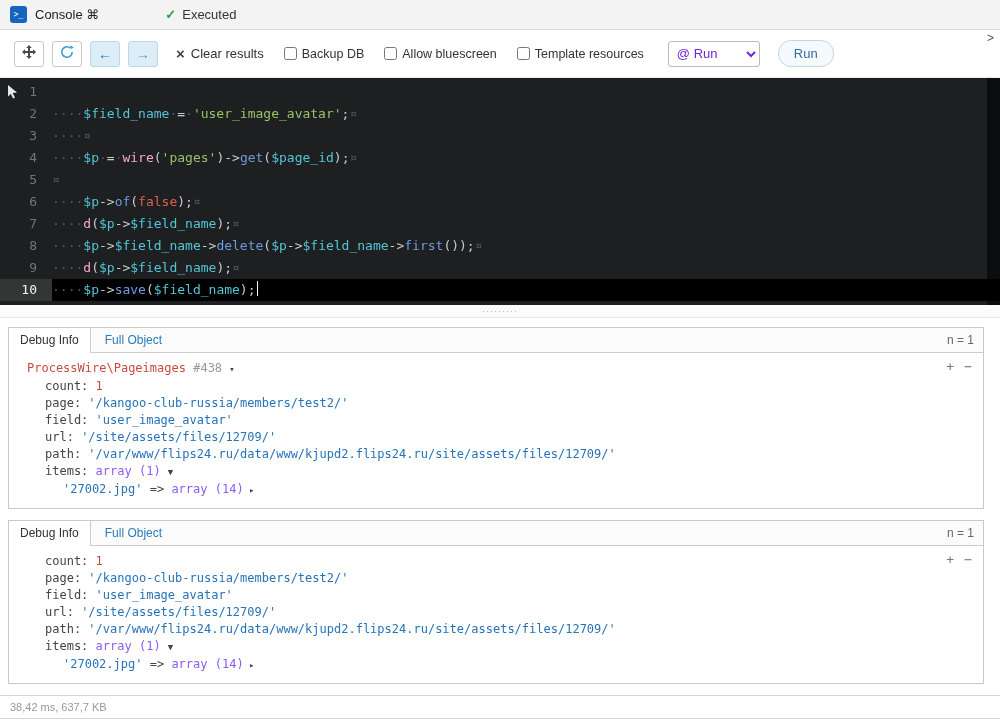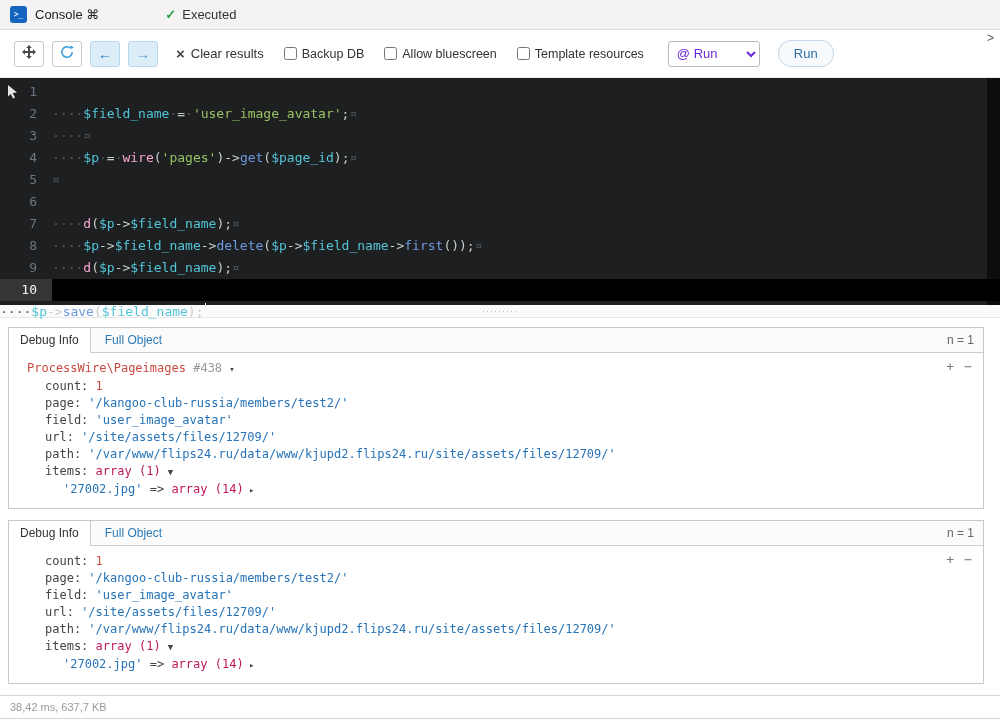--- a/index.html
+++ b/index.html
@@ -56,21 +56,21 @@
   .editor {
     background:#1d1f21; position:relative; padding:3px 0 4px;
   }
   .editor::after {
     content:""; position:absolute; right:0; top:0; bottom:0; width:13px;
     background:#0c0d0e;
   }
   .cm-row { display:flex; height:22px; line-height:22px; font-family:"DejaVu Sans Mono", monospace; font-size:13px; }
   .cm-gutter { width:52px; text-align:right; padding-right:15px; color:#6f7780; flex:none; }
   .cm-code { white-space:pre; color:#c9cccd; }
-  .cm-row.active { background:#000; position:relative; z-index:1;flex-direction:column; }
+  .cm-row.active { background:#000; position:relative; z-index:1; }
   .cm-row.active .cm-gutter { background:#343636; color:#f4f4f4; }
   .tk-ws, .tk-eol { color:#55595c; }
   .tk-var  { color:#53c6d6; }
   .tk-op   { color:#c9cccd; }
   .tk-num  { color:#dd5f51; }
   .tk-atom { color:#dd5f51; }
   .tk-str  { color:#98c364; }
   .tk-meth { color:#6f9be0; }
   .tk-fn   { color:#f9a8d4; }
   .cursor { display:inline-block; width:1px; height:15px; background:#fff; vertical-align:middle; margin-left:1px; position:relative; top:-2px; }
@@ -100,21 +100,21 @@
   .dump-row { line-height:17px; white-space:pre; }
   .ind1 { padding-left:8px; }
   .ind2 { padding-left:26px; }
   .ind3 { padding-left:44px; }
   .d-class { color:#c94a41; cursor:pointer; }
   .d-id { color:#999; }
   .d-caret { color:#444; font-size:9px; cursor:pointer; }
   .d-key { color:#444; }
   .d-num { color:#c94a41; }
   .d-str { color:#2673b8; }
-  .d-arr { color:#be185d; }
+  .d-arr { color:#8b5cf6; }
   .d-op { color:#444; }
   .dump-controls { position:absolute; top:6px; right:11px; color:#777; font-size:13px; display:flex; gap:10px; }
   .dump-controls span { cursor:pointer; }
 
   
   .statusbar { border-top:1px solid #d5d5d5; margin-top:3px; }
   .status-text {
     font-size:11px; color:#999; padding:5px 0 5px 10px;
     border-bottom:1px solid #d5d5d5;
   }
@@ -201,20 +201,21 @@
       <div class="cm-row">
         <span class="cm-gutter">4</span>
         <span class="cm-code"><span class="tk-ws">····</span><span class="tk-var">$p</span><span class="tk-ws">·</span><span class="tk-op">=</span><span class="tk-ws">·</span><span class="tk-fn">wire</span><span class="tk-op">(</span><span class="tk-str">'pages'</span><span class="tk-op">)-&gt;</span><span class="tk-meth">get</span><span class="tk-op">(</span><span class="tk-var">$page_id</span><span class="tk-op">);</span><span class="tk-eol">¤</span></span>
       </div>
       <div class="cm-row">
         <span class="cm-gutter">5</span>
         <span class="cm-code"><span class="tk-eol">¤</span></span>
       </div>
       <div class="cm-row">
         <span class="cm-gutter">6</span>
+        <span class="cm-code"><span class="tk-ws">····</span><span class="tk-var">$p</span><span class="tk-op">-&gt;</span><span class="tk-meth">of</span><span class="tk-op">(</span><span class="tk-atom">false</span><span class="tk-op">);</span><span class="tk-eol">¤</span></span>
       </div>
       <div class="cm-row">
         <span class="cm-gutter">7</span>
         <span class="cm-code"><span class="tk-ws">····</span><span class="tk-fn">d</span><span class="tk-op">(</span><span class="tk-var">$p</span><span class="tk-op">-&gt;</span><span class="tk-var">$field_name</span><span class="tk-op">);</span><span class="tk-eol">¤</span></span>
       </div>
       <div class="cm-row">
         <span class="cm-gutter">8</span>
         <span class="cm-code"><span class="tk-ws">····</span><span class="tk-var">$p</span><span class="tk-op">-&gt;</span><span class="tk-var">$field_name</span><span class="tk-op">-&gt;</span><span class="tk-meth">delete</span><span class="tk-op">(</span><span class="tk-var">$p</span><span class="tk-op">-&gt;</span><span class="tk-var">$field_name</span><span class="tk-op">-&gt;</span><span class="tk-meth">first</span><span class="tk-op">());</span><span class="tk-eol">¤</span></span>
       </div>
       <div class="cm-row">

